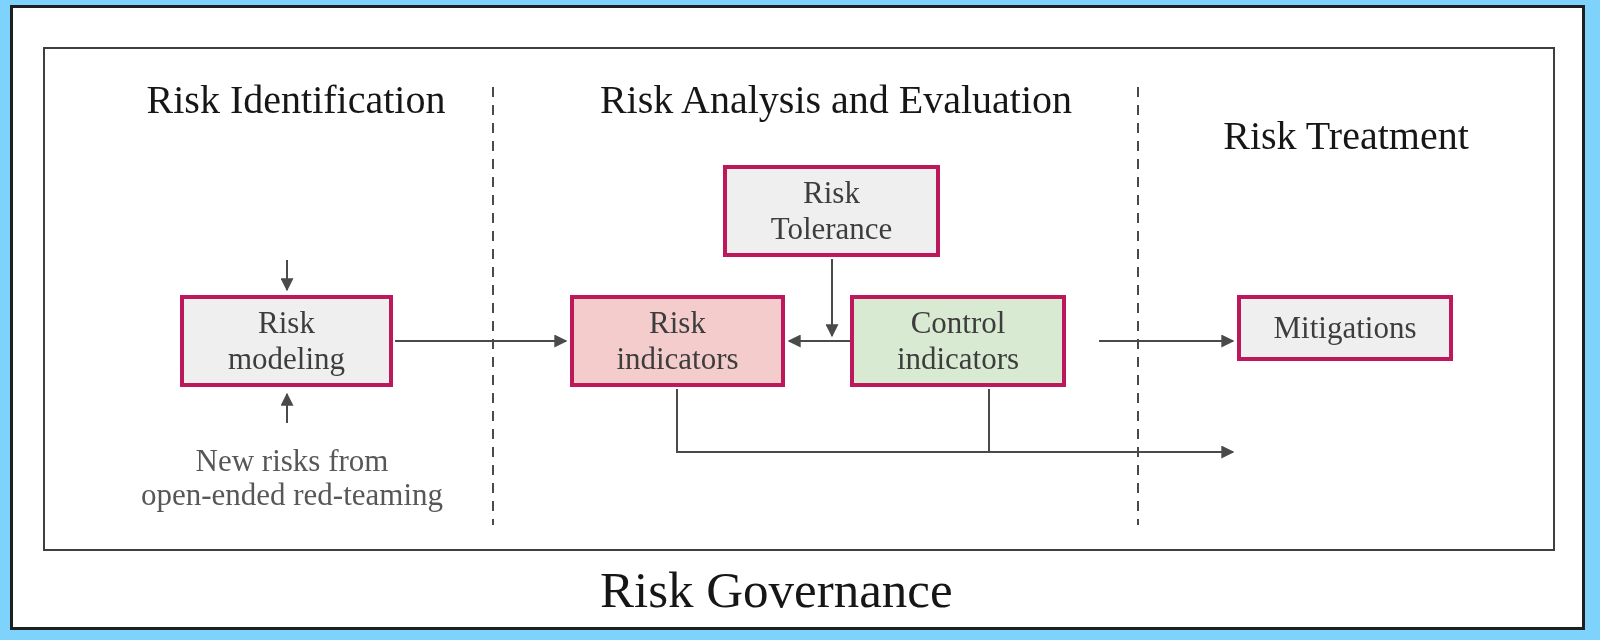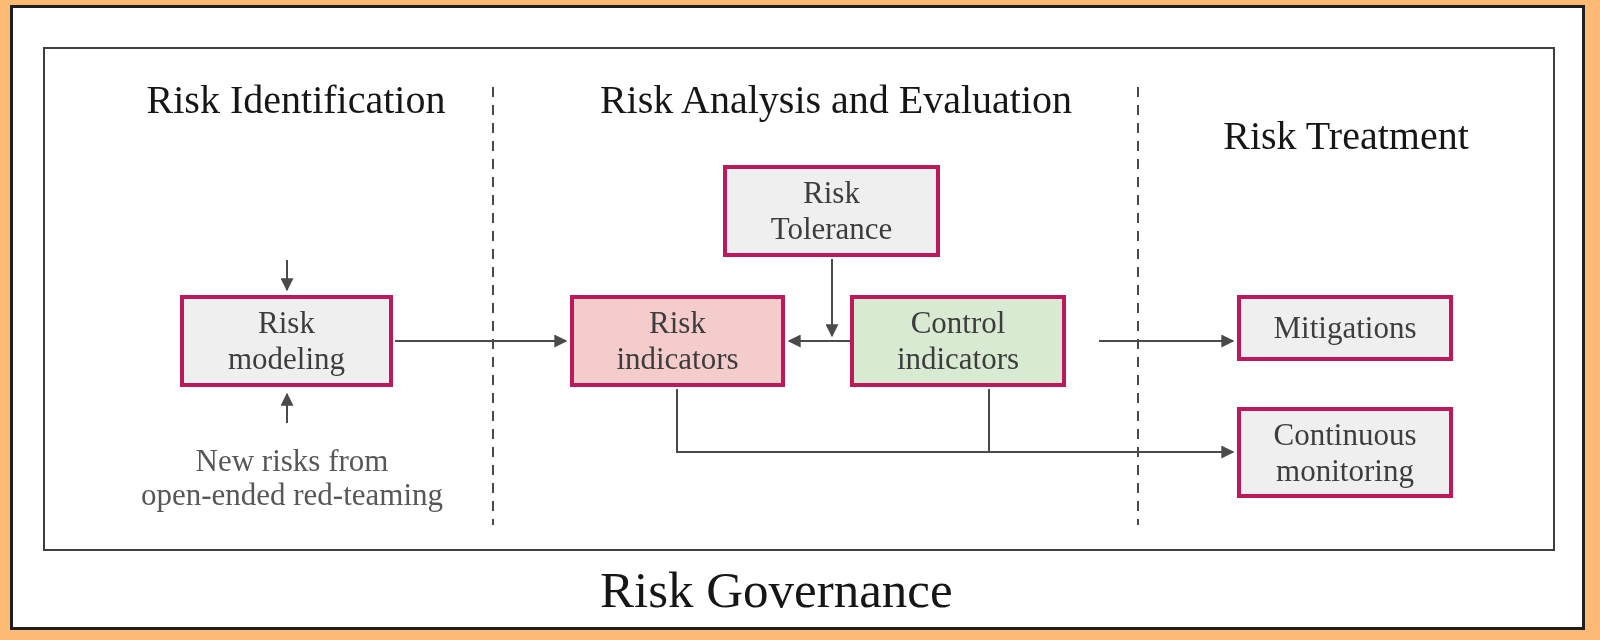--- a/index.html
+++ b/index.html
@@ -1,20 +1,20 @@
 <!DOCTYPE html>
 <html><head>
 <meta charset="utf-8">
 <style>
   html, body { margin: 0; padding: 0; background: #ffffff; }
   .canvas {
     position: relative;
     width: 1600px;
     height: 640px;
-    background: #fdba74;
+    background: #7dd3fc;
     font-family: "Liberation Serif", "DejaVu Serif", serif;
     overflow: hidden;
   }
   .outer-frame {
     position: absolute;
     left: 10px; top: 5px;
     width: 1575px; height: 625px;
     border: 3px solid #1f1f1f;
     box-sizing: border-box;
     background: #ffffff;
@@ -141,20 +141,16 @@
     <span class="node-label">Risk
 indicators</span>
   </div>
   <div class="node fill-green n-ctrl-ind">
     <span class="node-label">Control
 indicators</span>
   </div>
   <div class="node fill-gray n-mitig">
     <span class="node-label">Mitigations</span>
   </div>
-  <div class="node fill-gray n-monitor">
-    <span class="node-label">Continuous
-monitoring</span>
-  </div>
 
   <div class="governance-label">Risk Governance</div>
 
 </div>
 
 </body></html>

